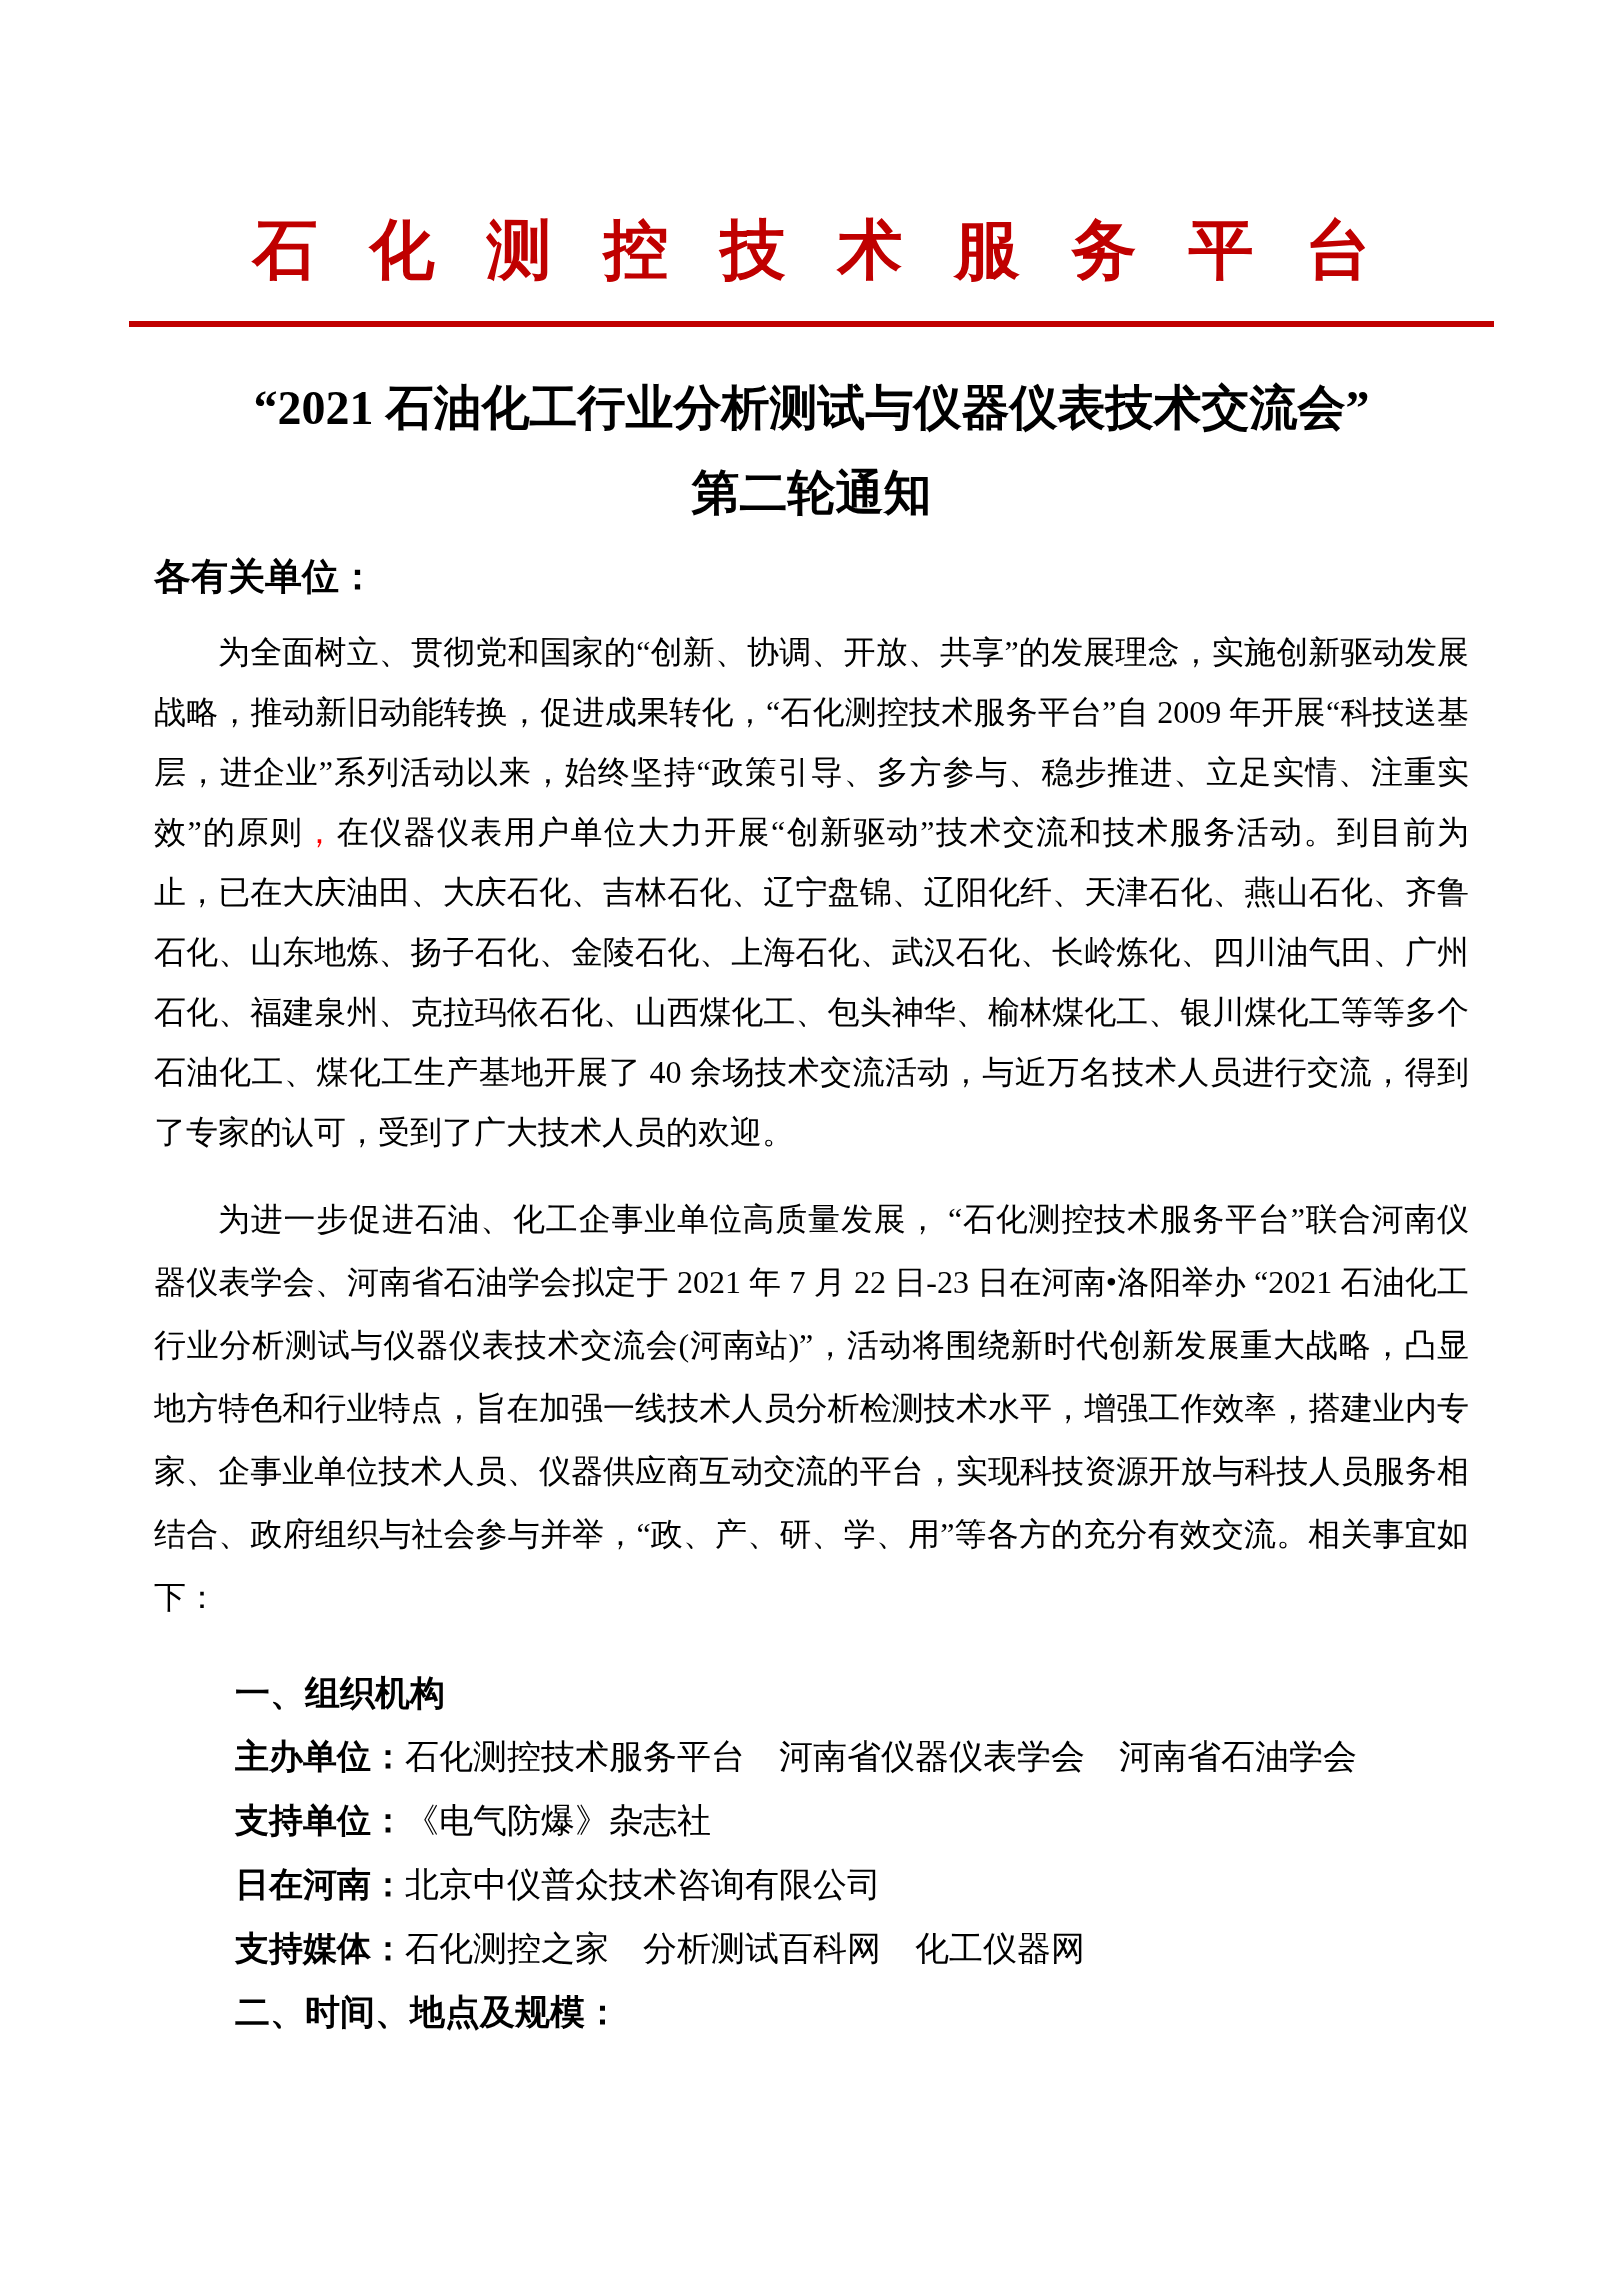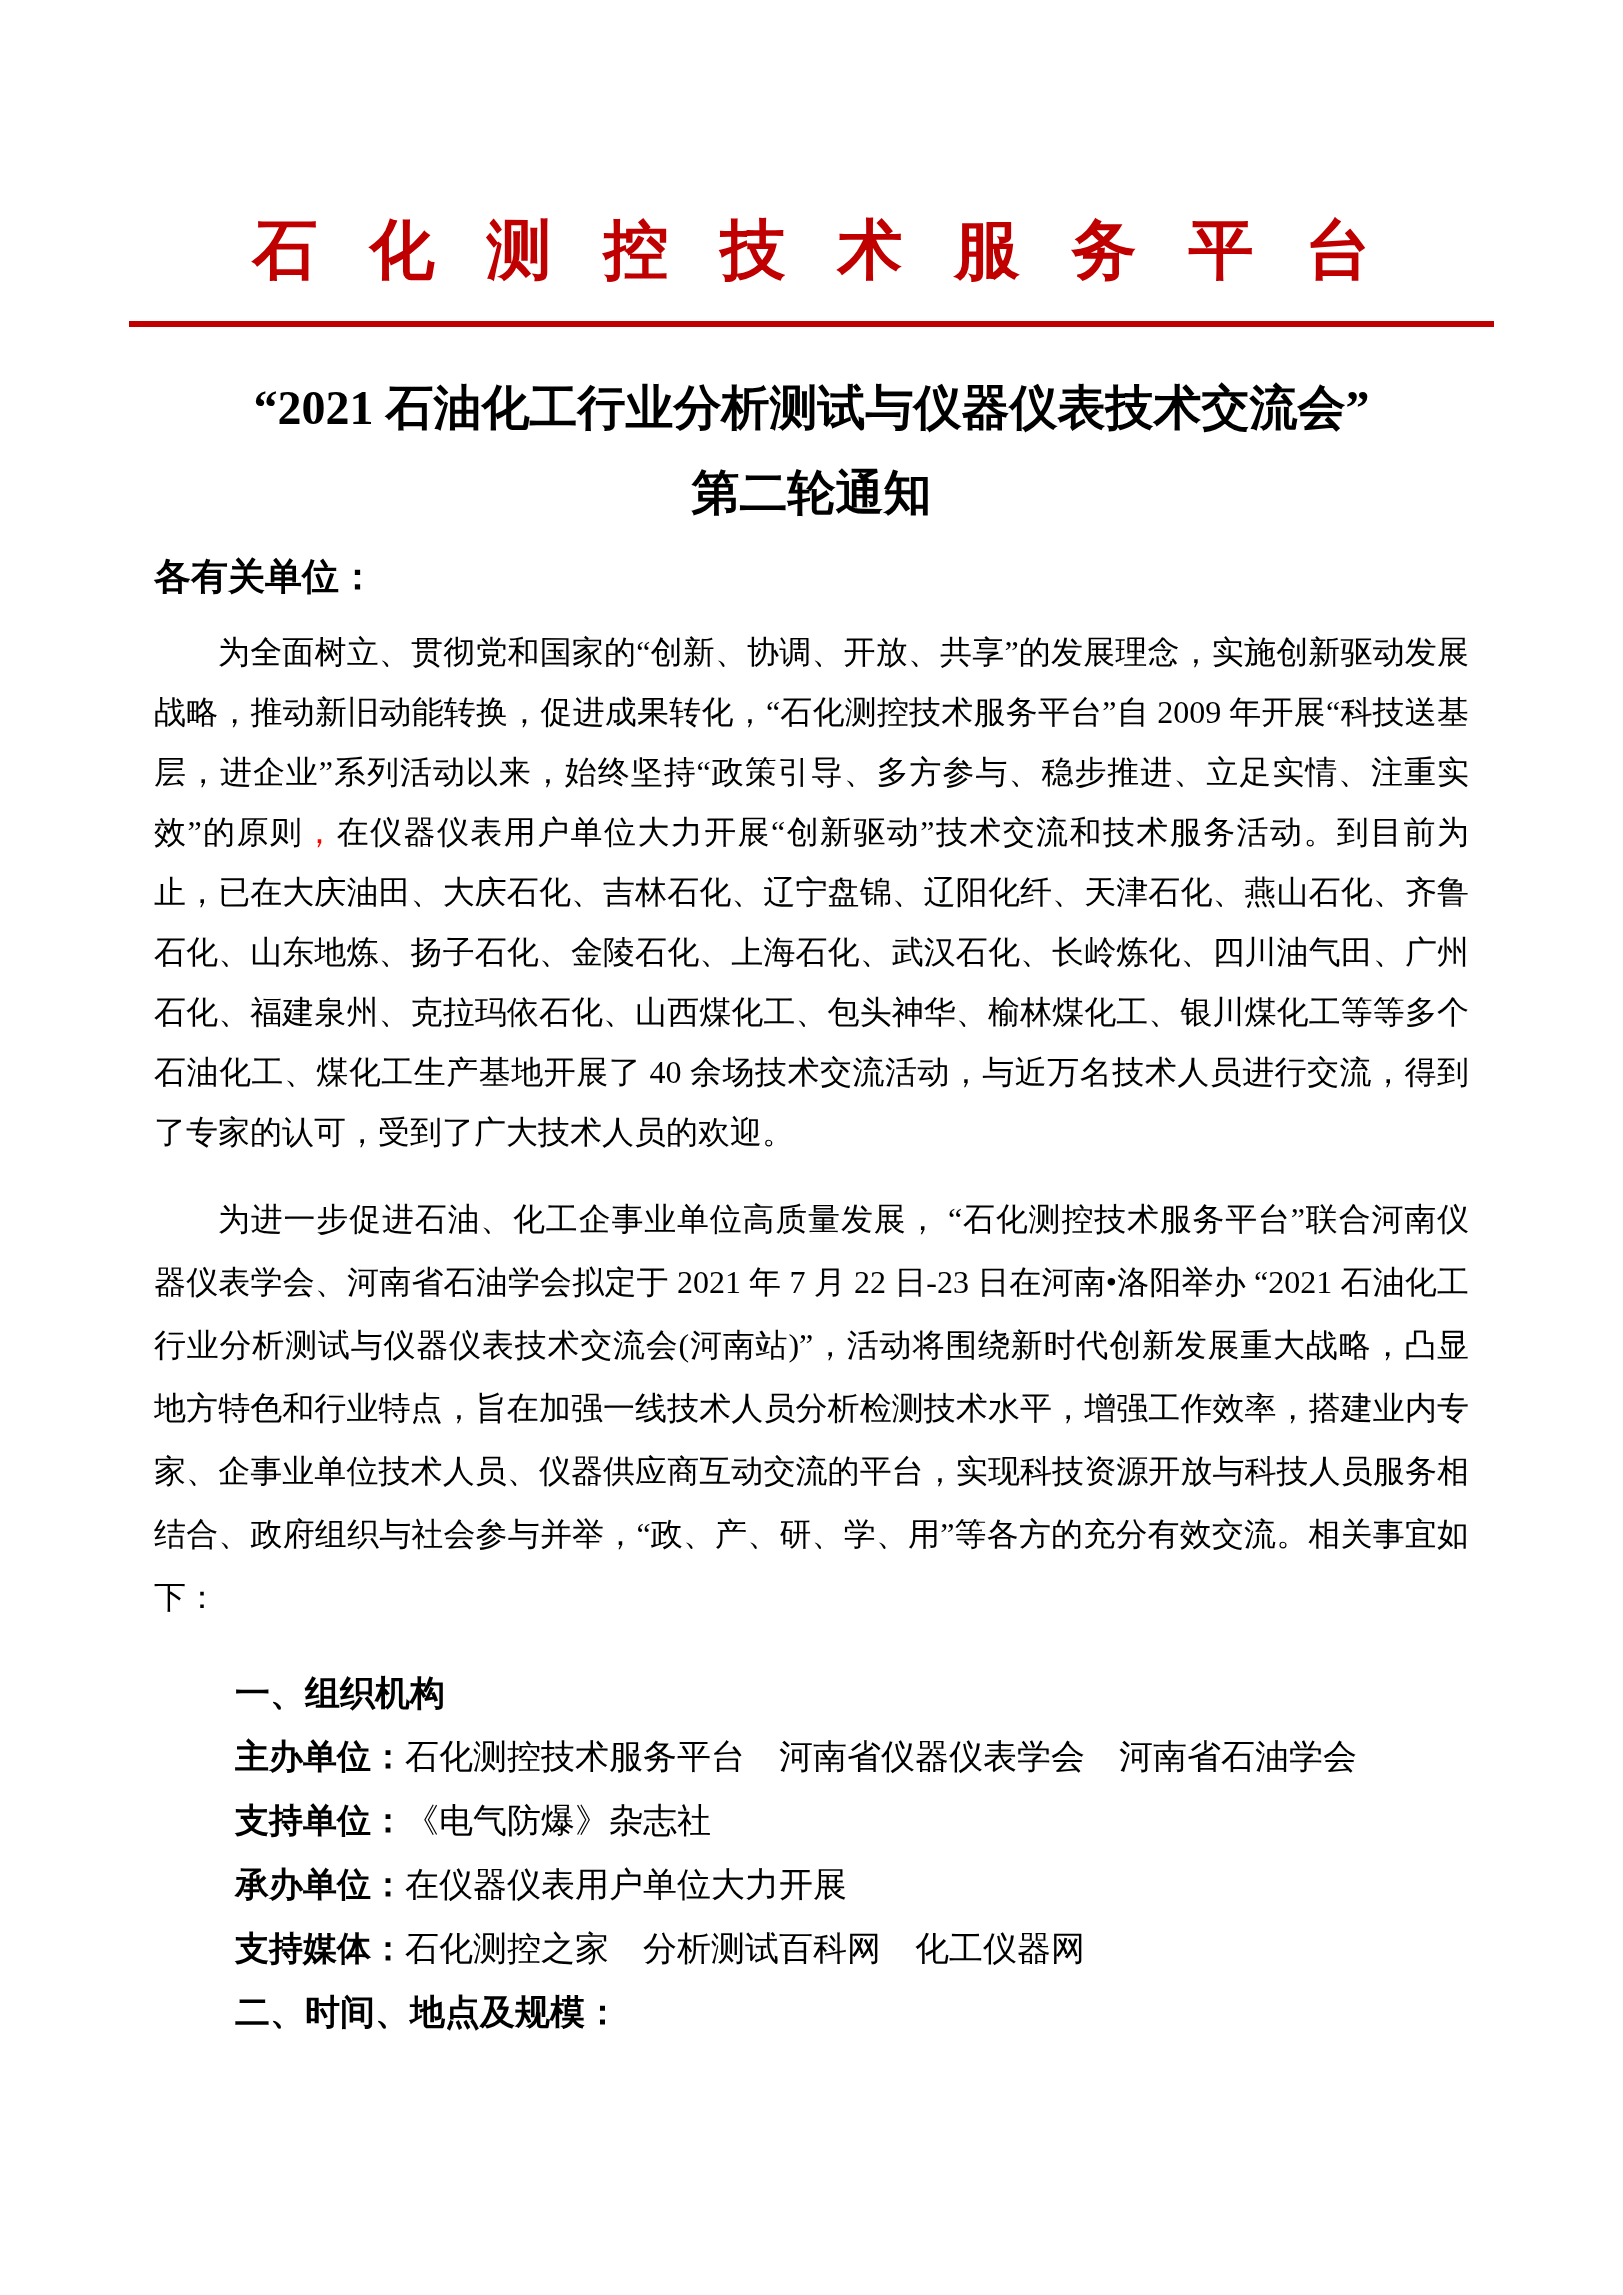--- a/index.html
+++ b/index.html
@@ -100,20 +100,20 @@
 
   <p class="body-para para1"><span>为全面树立、贯彻党和国家的“创新、协调、开放、共享”的发展理念，实施创新驱动发展战略，推动新旧动能转换，促进成果转化，“石化测控技术服务平台”自 2009 年开展“科技送基层，进企业”系列活动以来，始终坚持“政策引导、多方参与、稳步推进、立足实情、注重实效”的原则</span><span class="red-char">，</span><span>在仪器仪表用户单位大力开展“创新驱动”技术交流和技术服务活动。到目前为止，已在大庆油田、大庆石化、吉林石化、辽宁盘锦、辽阳化纤、天津石化、燕山石化、齐鲁石化、山东地炼、扬子石化、金陵石化、上海石化、武汉石化、长岭炼化、四川油气田、广州石化、福建泉州、克拉玛依石化、山西煤化工、包头神华、榆林煤化工、银川煤化工等等多个石油化工、煤化工生产基地开展了 40 余场技术交流活动，与近万名技术人员进行交流，得到了专家的认可，受到了广大技术人员的欢迎。</span></p>
 
   <p class="body-para para2">为进一步促进石油、化工企事业单位高质量发展， “石化测控技术服务平台”联合河南仪器仪表学会、河南省石油学会拟定于 2021 年 7 月 22 日-23 日在河南•洛阳举办 “2021 石油化工行业分析测试与仪器仪表技术交流会(河南站)”，活动将围绕新时代创新发展重大战略，凸显地方特色和行业特点，旨在加强一线技术人员分析检测技术水平，增强工作效率，搭建业内专家、企事业单位技术人员、仪器供应商互动交流的平台，实现科技资源开放与科技人员服务相结合、政府组织与社会参与并举，“政、产、研、学、用”等各方的充分有效交流。相关事宜如下：</p>
 
   <h2 class="section-heading section-1">一、组织机构</h2>
 
   <div class="org-list">
     <p class="org-item"><span class="org-label">主办单位：</span><span>石化测控技术服务平台　河南省仪器仪表学会　河南省石油学会</span></p>
     <p class="org-item"><span class="org-label">支持单位：</span><span>《电气防爆》杂志社</span></p>
-    <p class="org-item"><span class="org-label">承办单位：</span><span>在仪器仪表用户单位大力开展</span></p>
+    <p class="org-item"><span class="org-label">日在河南：</span><span>北京中仪普众技术咨询有限公司</span></p>
     <p class="org-item"><span class="org-label">支持媒体：</span><span>石化测控之家　分析测试百科网　化工仪器网</span></p>
   </div>
 
   <h2 class="section-heading section-2">二、时间、地点及规模：</h2>
 
 </div>
 
 
 </body></html>

